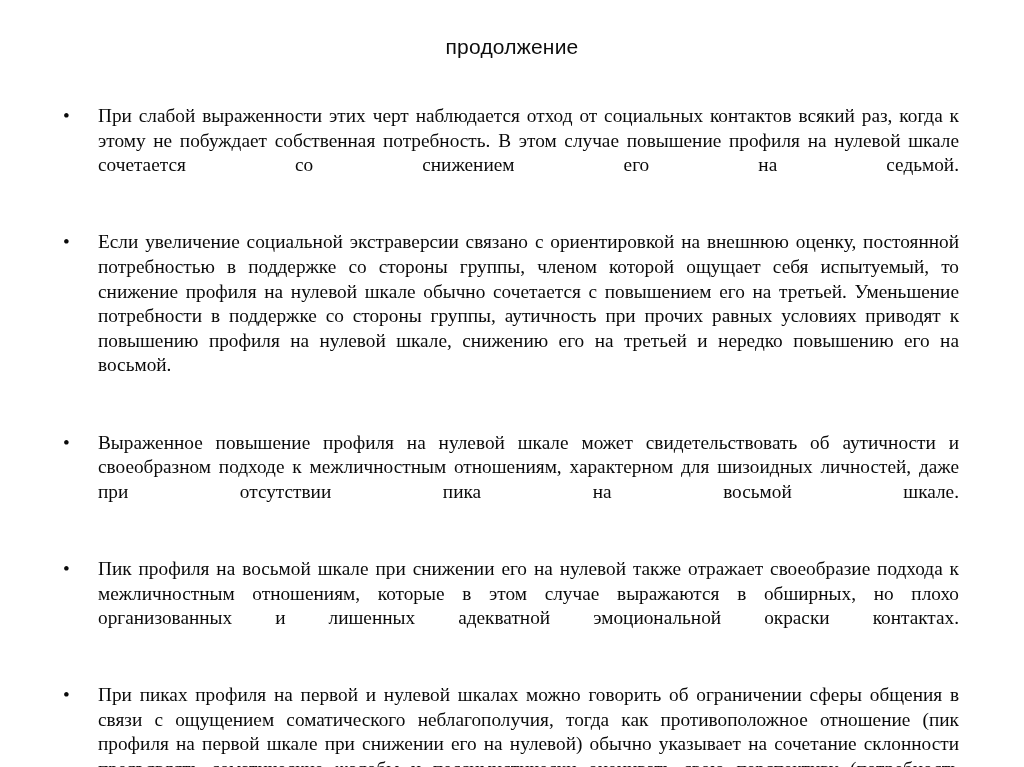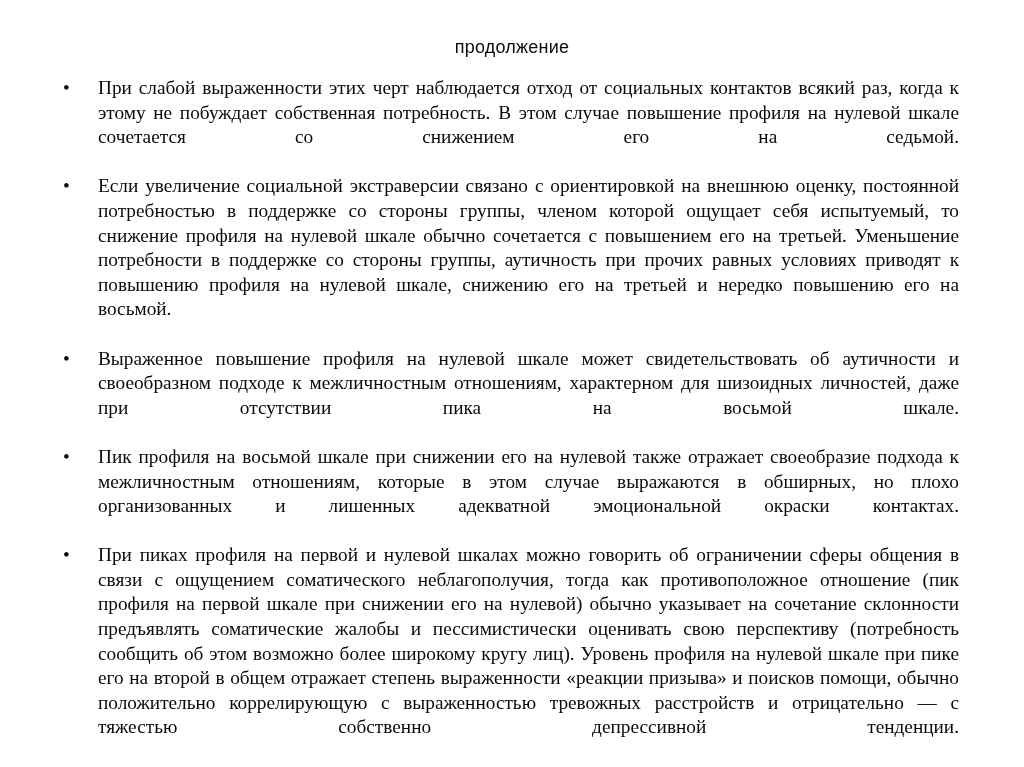--- a/index.html
+++ b/index.html
@@ -24,21 +24,21 @@
     box-sizing: border-box;
   }
 
   .slide-title {
     position: absolute;
     top: 34px;
     left: 0;
     width: 1024px;
     text-align: center;
     font-family: "Liberation Sans", "DejaVu Sans", sans-serif;
-    font-size: 18px;
+    font-size: 21px;
     line-height: 26px;
     font-weight: 400;
     letter-spacing: 0.2px;
     color: #0d0d0d;
   }
 
   .body-block {
     position: absolute;
     top: 76px;
     left: 57px;
@@ -76,20 +76,21 @@
     font-size: 19.3px;
     line-height: 24.6px;
     text-align: left;
     color: #0a0a0a;
   }
 
   li.bullet-item > .bullet-text {
     display: block;
     text-align: justify;
     text-align-last: left;
+    margin-top: 28px;
   }
 
   
   li.bullet-item > .bullet-text::after {
     content: "";
     display: inline-block;
     width: 100%;
   }
 </style>
 </head>

